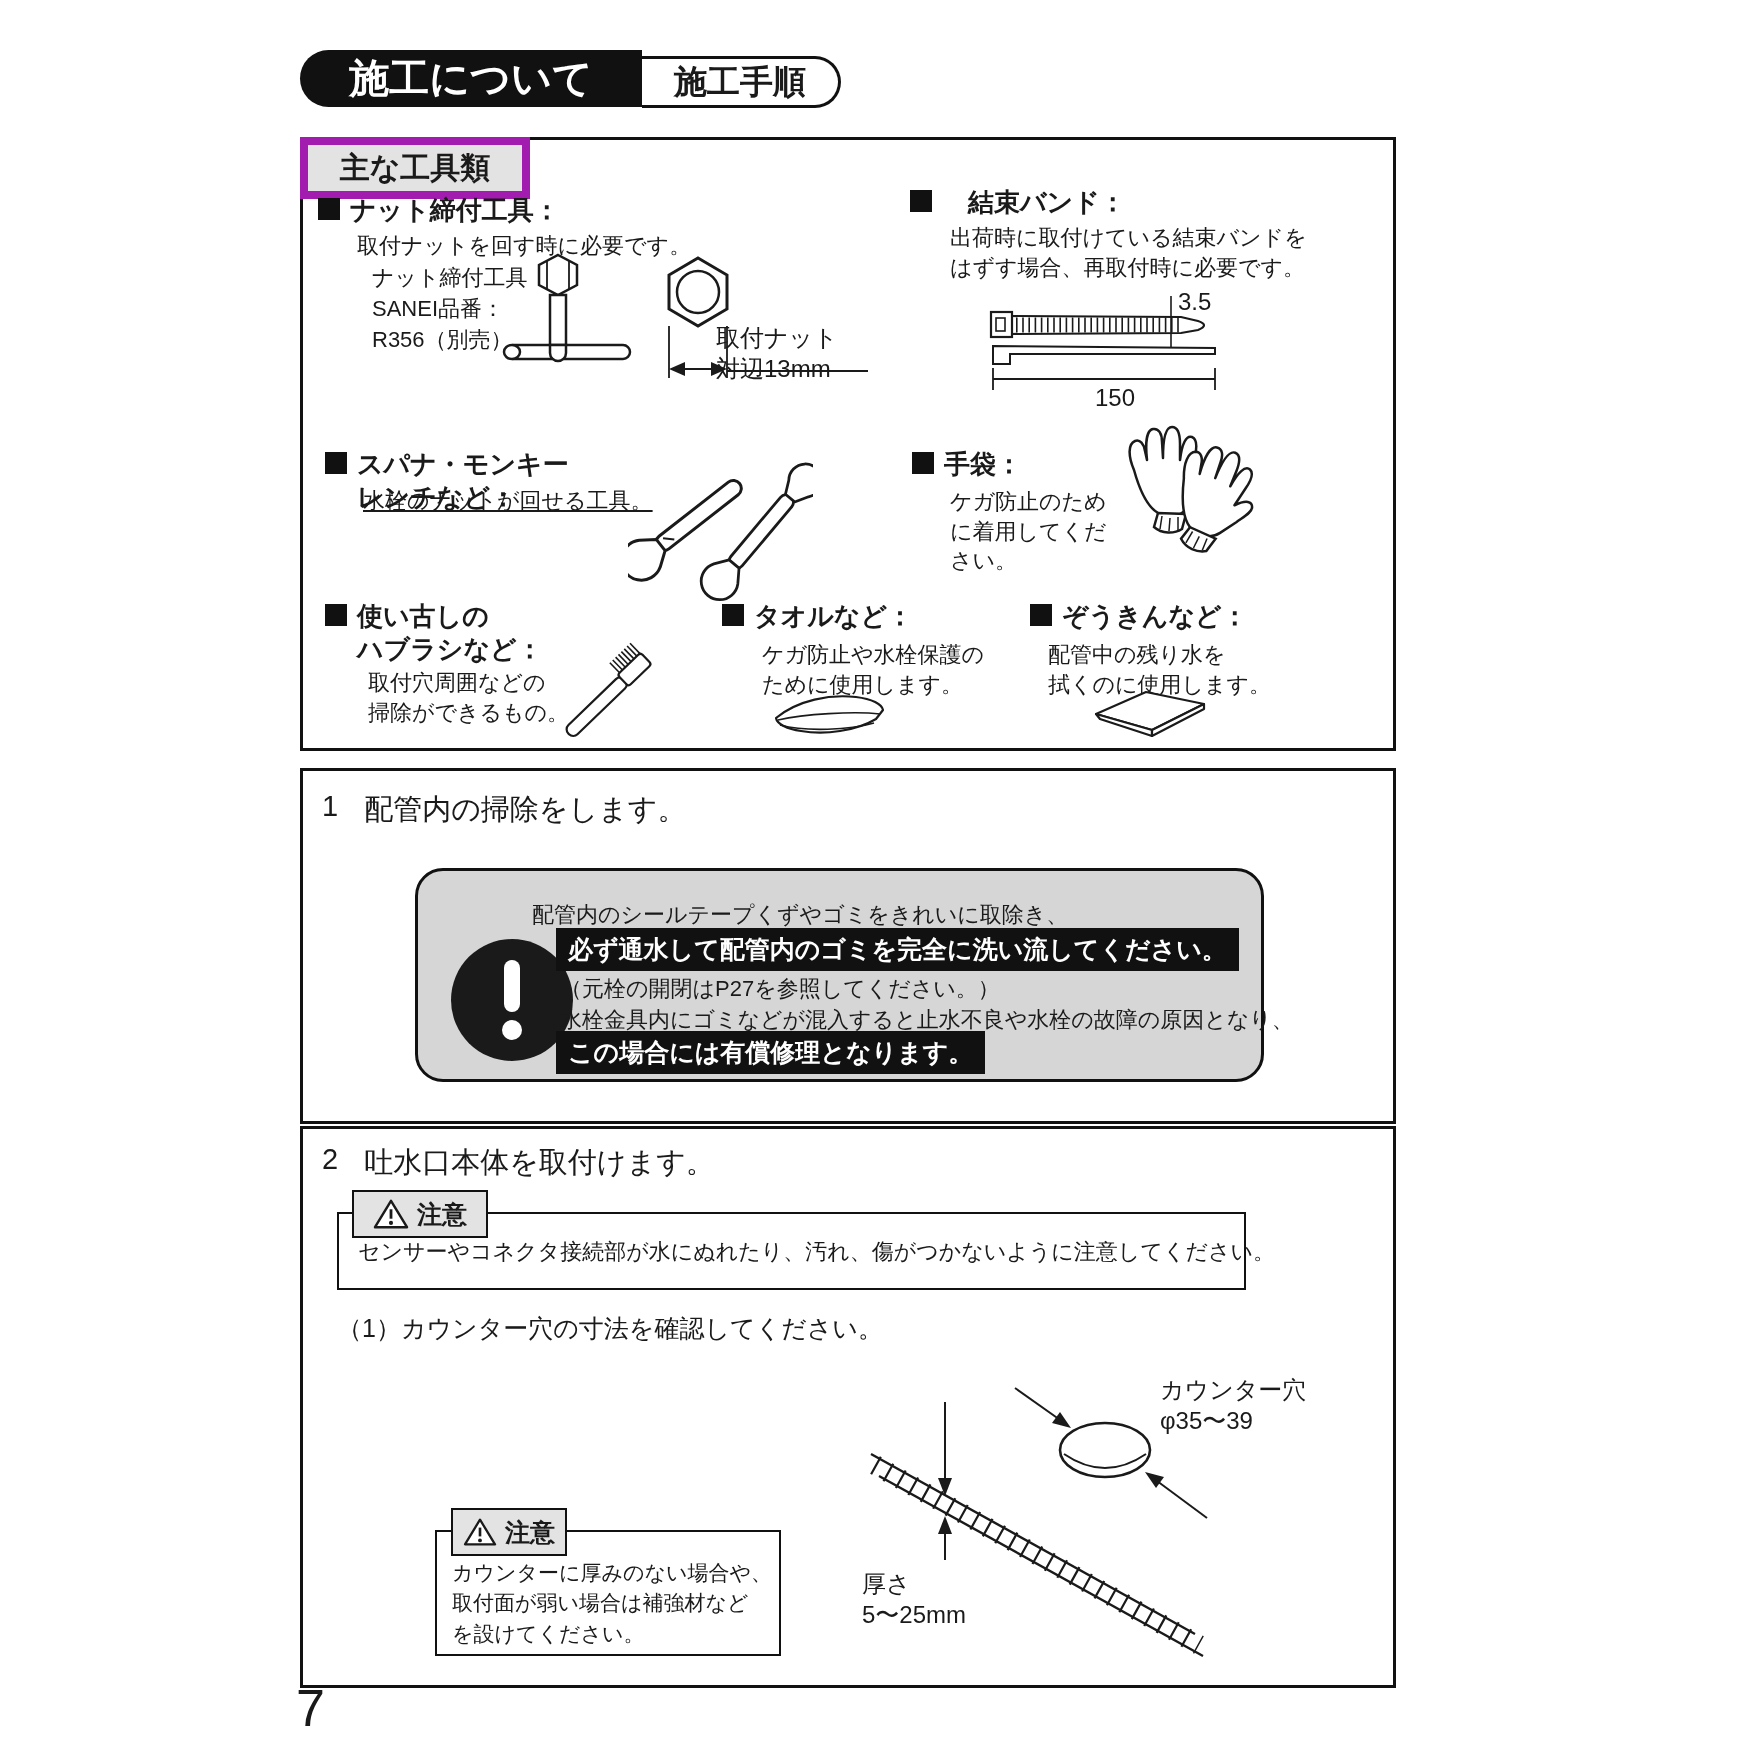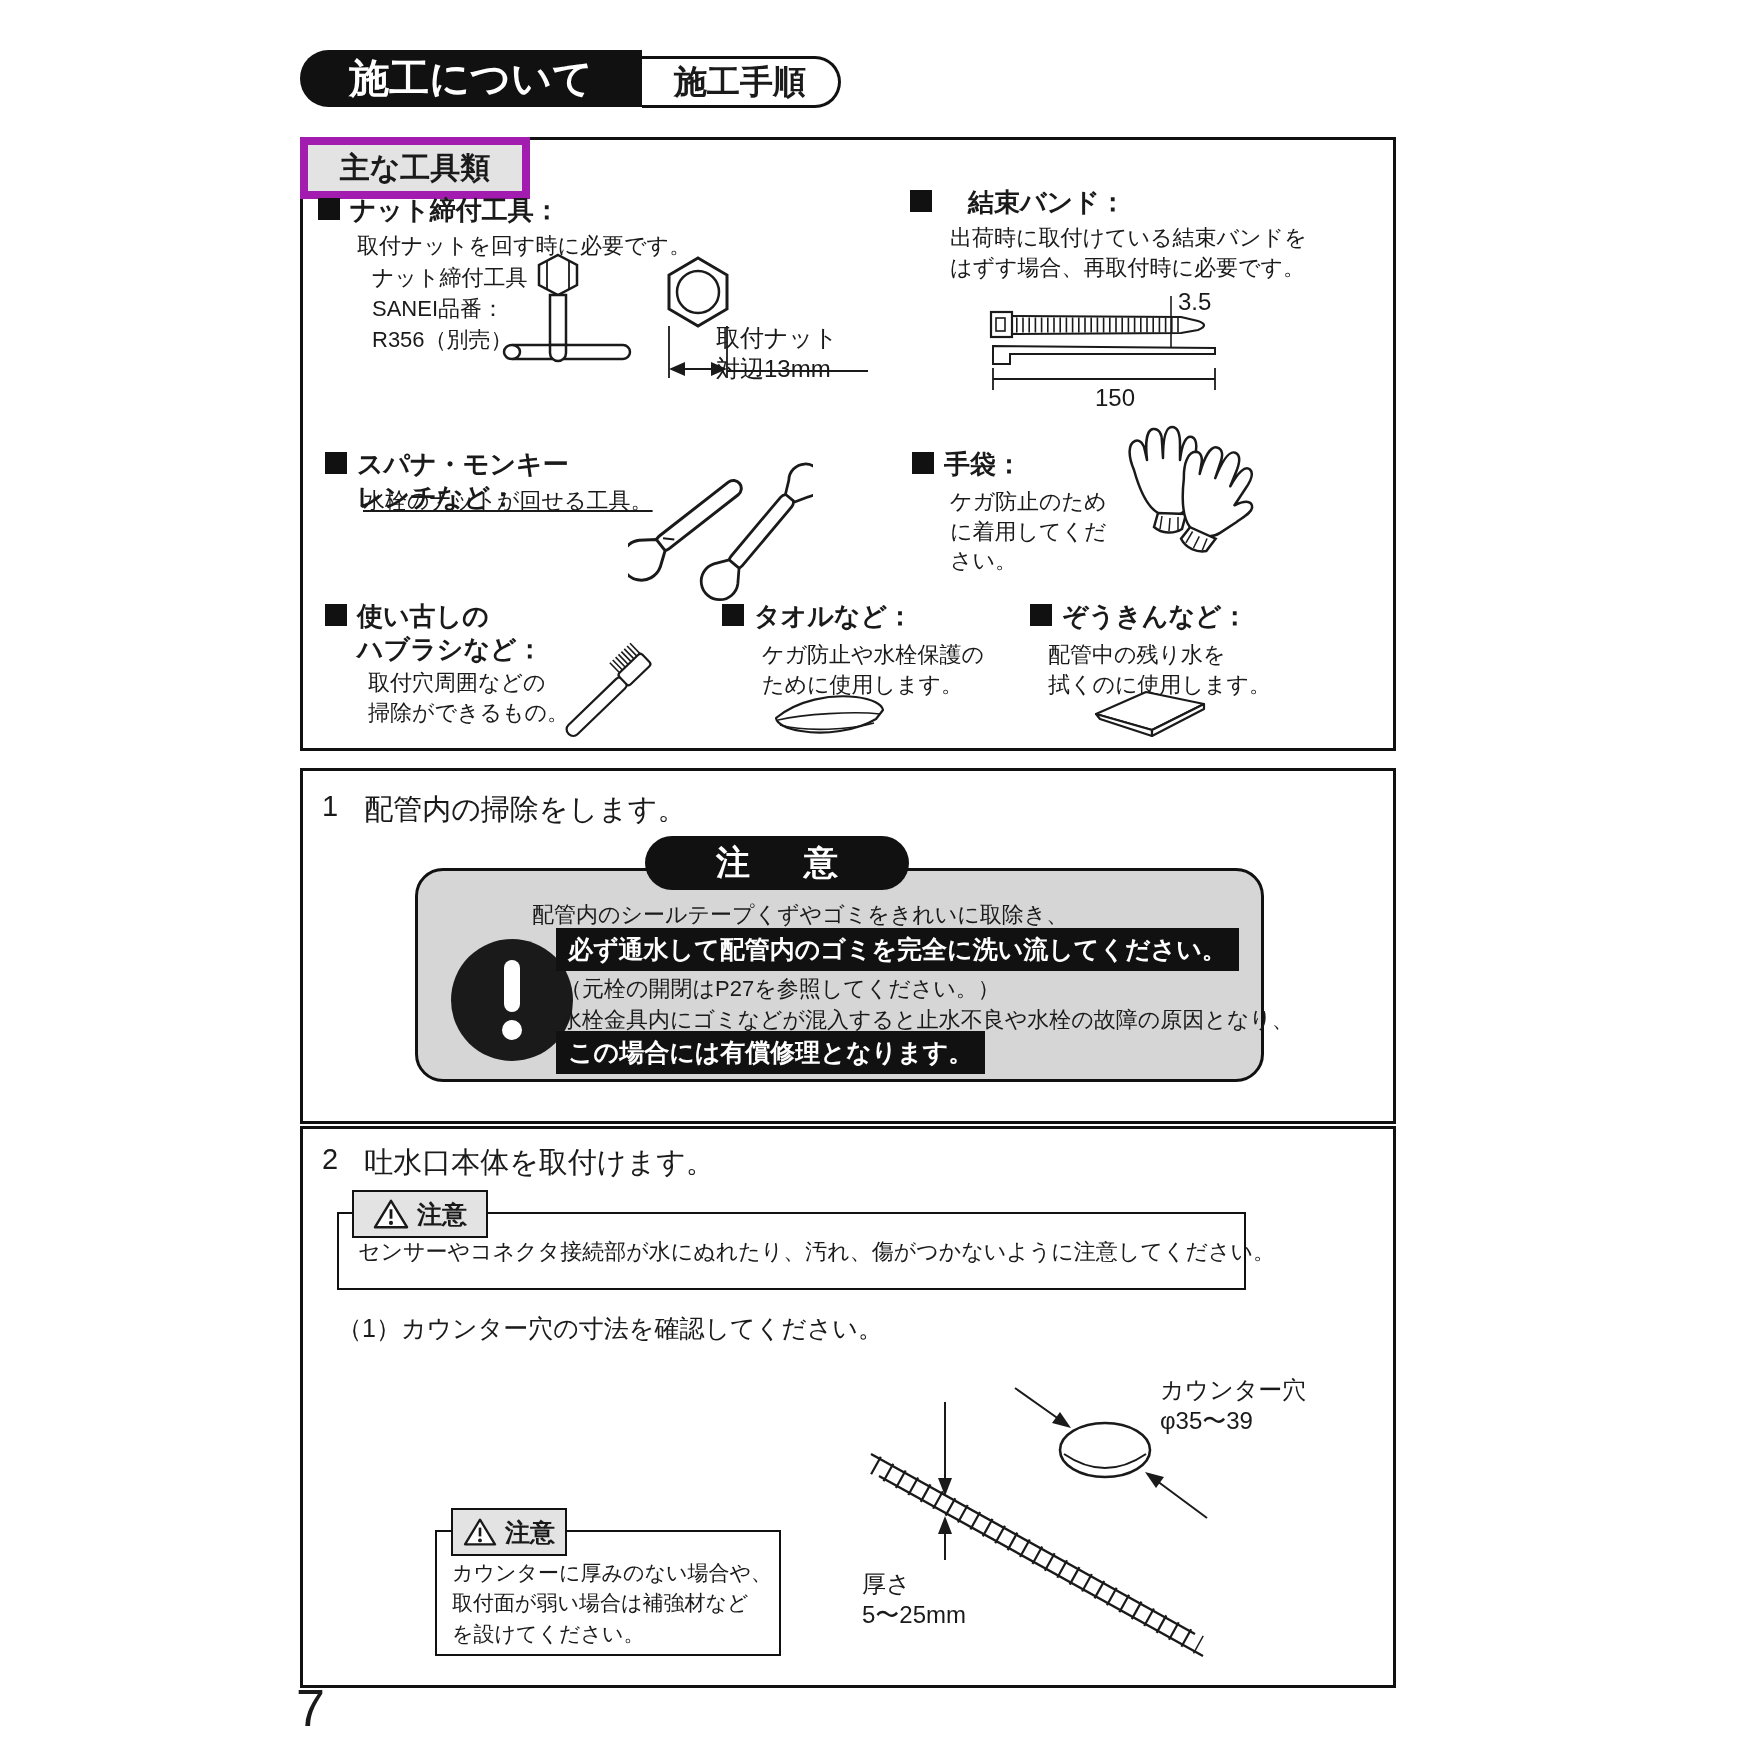--- a/index.html
+++ b/index.html
@@ -206,23 +206,20 @@
     <path class="fw" stroke-width="2.2" stroke-linejoin="round" d="M114,18 L62,44 L62,50 L114,23 Z"></path>
   </svg>
 
   <div class="abs frame" style="left:300px;top:768px;width:1090px;height:350px;"></div>
   <div class="abs step-title" style="left:322px;top:790px;">
     <span class="step-num">1</span>
     <span>配管内の掃除をします。</span>
   </div>
 
   <div class="abs cbox" style="left:415px;top:868px;width:843px;height:208px;"></div>
-  <div class="abs cpill" style="left:645px;top:836px;width:264px;height:54px;">
-    <span>注　意</span>
-  </div>
 
   <svg class="abs" style="left:448px;top:936px;" width="128" height="128" viewBox="0 0 128 128">
     <circle cx="64" cy="64" r="61" fill="#1a1a1a"></circle>
     <rect x="56" y="24" width="16" height="52" rx="8" fill="#fff"></rect>
     <circle cx="64" cy="94" r="10" fill="#fff"></circle>
   </svg>
 
   <div class="abs cline" style="left:532px;top:900px;">配管内のシールテープくずやゴミをきれいに取除き、</div>
   <div class="abs" style="left:556px;top:928px;text-decoration:underline;">
     <span class="chl">必ず通水して配管内のゴミを完全に洗い流してください。</span>

